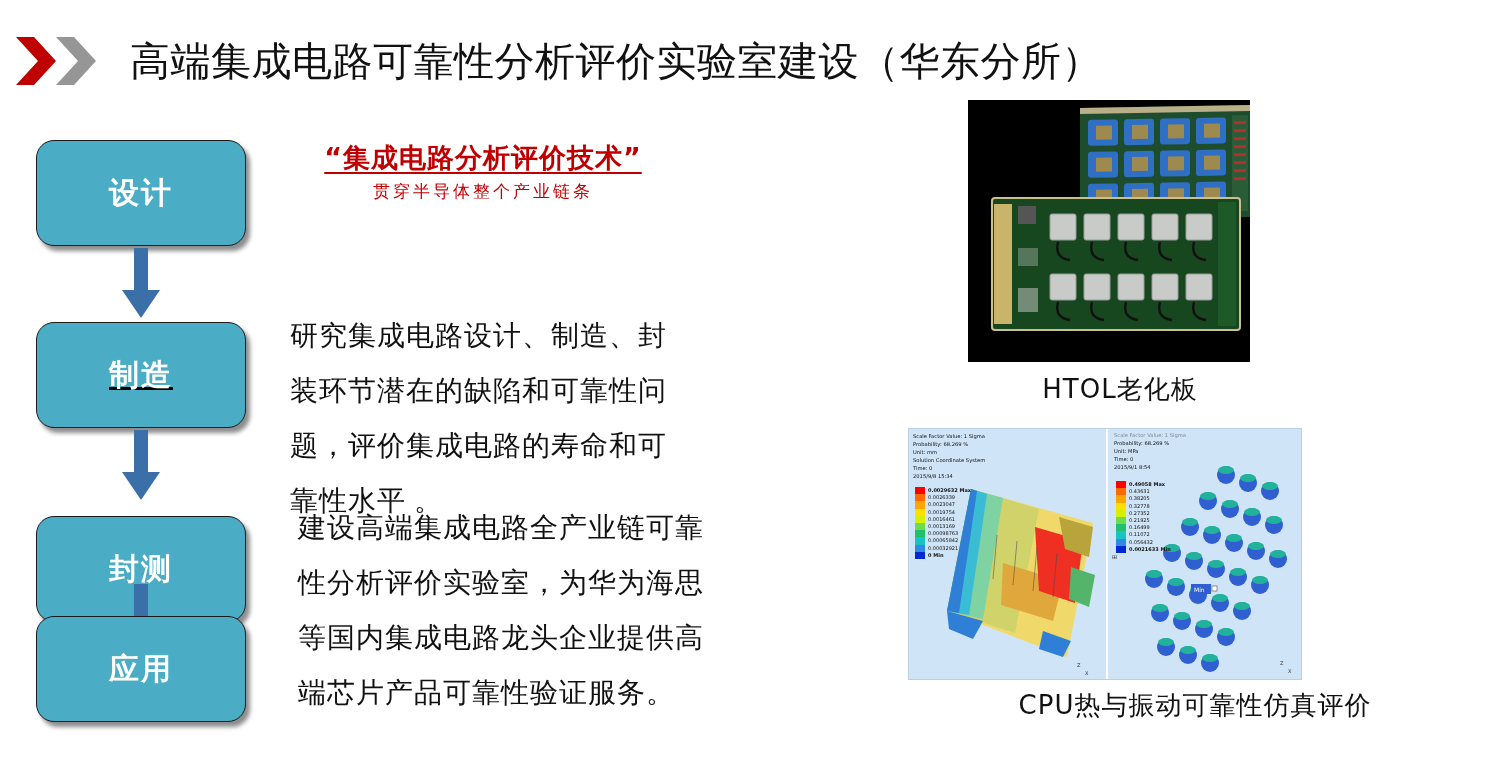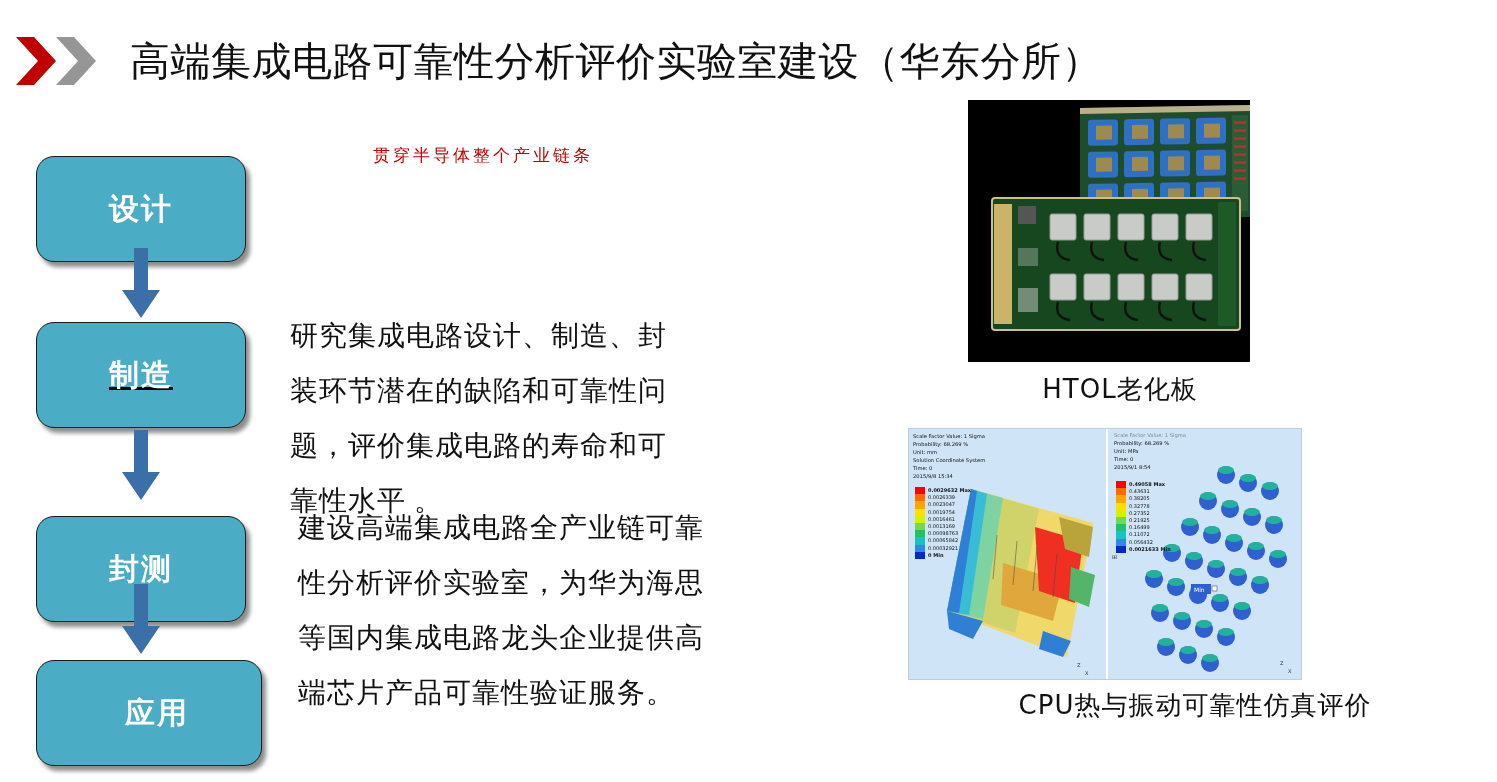--- a/index.html
+++ b/index.html
@@ -92,47 +92,48 @@
       </svg>
       <svg class="chev" viewBox="0 0 46 52" style="margin-left:-6px;">
         <path d="M2,2 L24,26 L2,50 L20,50 L42,26 L20,2 Z" fill="#969696"></path>
       </svg>
     </div>
     <div class="title">高端集成电路可靠性分析评价实验室建设（华东分所）</div>
   </div>
 
   <div class="flow">
 
-    <div class="flow-box" style="top:16px;">
+    <div class="flow-box" style="top:0px;">
       <span>设计</span>
     </div>
     <svg class="arrow" style="top:108px;" viewBox="0 0 42 72">
       <path d="M14,0 L28,0 L28,42 L40,42 L21,70 L2,42 L14,42 Z" fill="#3A6FA8"></path>
     </svg>
 
     <div class="flow-box" style="top:182px;text-decoration:underline;">
       <span>制造</span>
     </div>
     <svg class="arrow" style="top:290px;" viewBox="0 0 42 72">
       <path d="M14,0 L28,0 L28,42 L40,42 L21,70 L2,42 L14,42 Z" fill="#3A6FA8"></path>
     </svg>
 
     <div class="flow-box" style="top:336px;margin-top:40px;">
       <span>封测</span>
     </div>
     <svg class="arrow" style="top:444px;" viewBox="0 0 42 72">
       <path d="M14,0 L28,0 L28,42 L40,42 L21,70 L2,42 L14,42 Z" fill="#3A6FA8"></path>
     </svg>
 
-    <div class="flow-box" style="top:520px;padding-left:16px;">
+    <div class="flow-box" style="top:476px;">
       <span>应用</span>
     </div>
   </div>
 
   <div class="mid">
+    <div class="redline1">“集成电路分析评价技术”</div>
     <div class="redline2">贯穿半导体整个产业链条</div>
     <div class="para para1">研究集成电路设计、制造、封装环节潜在的缺陷和可靠性问题，评价集成电路的寿命和可靠性水平 。</div>
     <div class="para para2">建设高端集成电路全产业链可靠性分析评价实验室，为华为海思等国内集成电路龙头企业提供高端芯片产品可靠性验证服务。</div>
   </div>
 
   <div class="media">
 
     <div class="photo-wrap">
       <svg viewBox="0 0 282 262" width="282" height="262">
         <rect x="0" y="0" width="282" height="262" fill="#000000"></rect>

